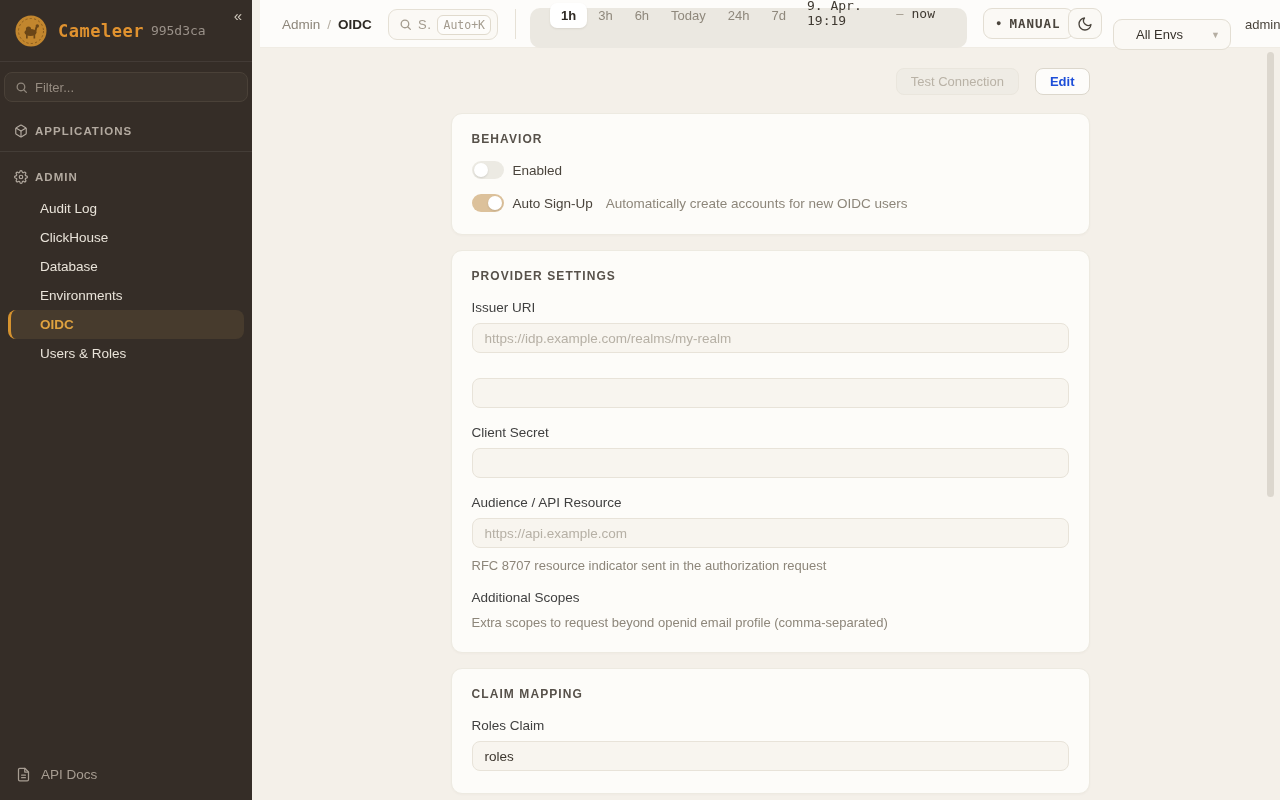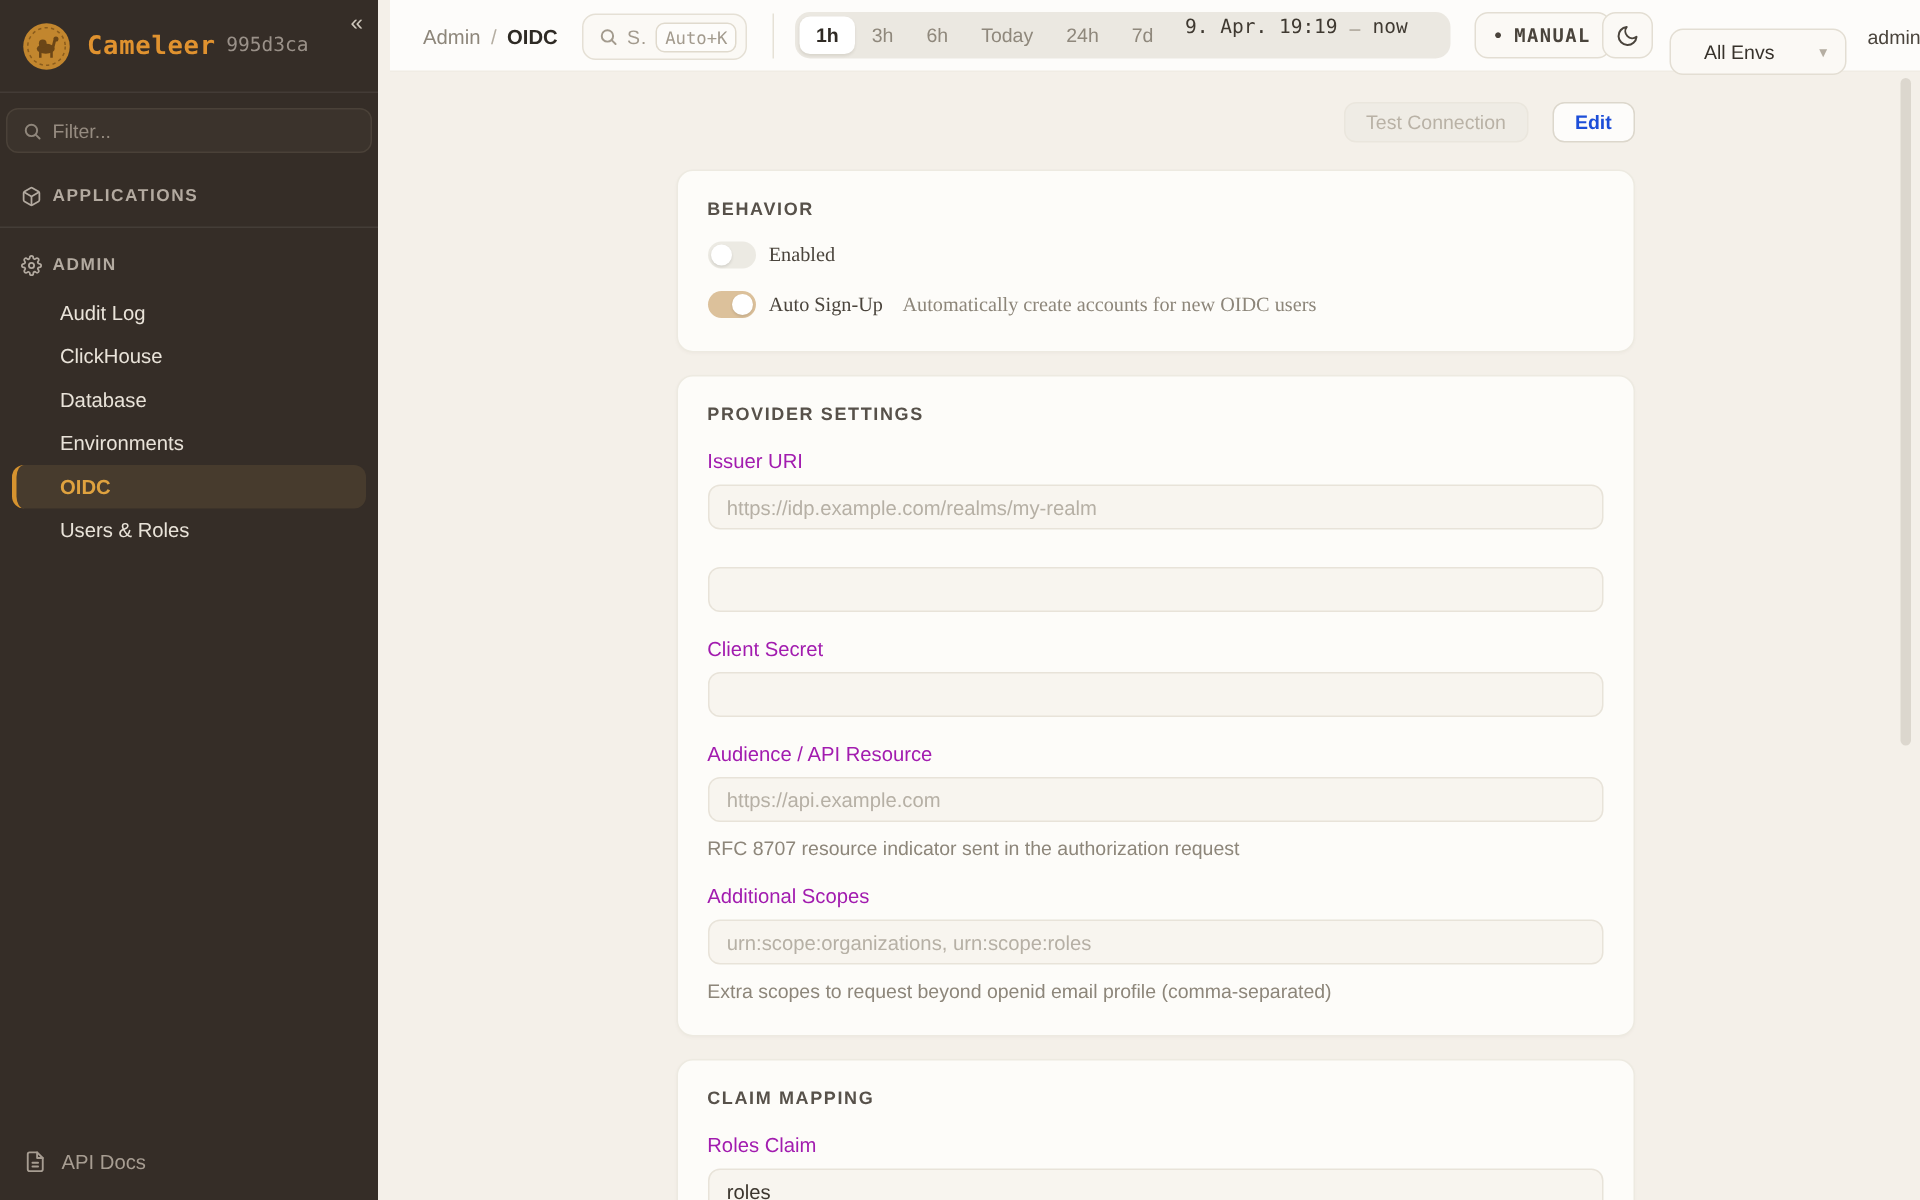--- a/index.html
+++ b/index.html
@@ -89,22 +89,22 @@
     text-overflow: ellipsis; flex: 1 1 auto; min-width: 0;
   }
   .search-kbd {
     flex: none; font-family: "DejaVu Sans Mono", monospace; font-size: 11.5px;
     color: #a39b8e; border: 1px solid #e0dacd; border-radius: 6px;
     padding: 2px 5px; background: #fdfcfa;
   }
   .vdivider { position: absolute; left: 255px; top: 9px; height: 30px; width: 1px; background: #e6e1d6; }
   .timebar {
     position: absolute; left: 270px; top: 8px; height: 31px; width: 437px;
-    background: #ebe8e1; border-radius: 10px; display: flex; align-items: flex-start;
-    padding: 3px;
+    background: #ebe8e1; border-radius: 10px; display: flex; align-items: flex-end;
+    padding: 20px;
   }
   .trange {
     height: 25px; display: flex; align-items: center; padding: 0 11px;
     font-size: 13px; color: #8f887c; border-radius: 7px; cursor: pointer; flex: none;
   }
   .trange.selected {
     background: #ffffff; color: #2f2a24; font-weight: bold;
     box-shadow: 0 1px 2px rgba(60,50,30,0.10);
   }
   .timespan {
@@ -152,38 +152,38 @@
 
   .card {
     background: #fdfcf9; border: 1px solid #edeae1; border-radius: 11px;
     padding: 18px 20px 22px; margin-top: 15px;
     box-shadow: 0 1px 2px rgba(80,70,50,0.03);
   }
   .card.first { margin-top: 18px; }
   .card-title {
     font-size: 12px; font-weight: bold; letter-spacing: 0.09em; color: #57514a;
   }
-  .toggle-row { display: flex; align-items: center; margin-top: 15px; font-family: Liberation Serif, serif; }
+  .toggle-row { display: flex; align-items: center; margin-top: 15px; }
   .switch {
     width: 32px; height: 18px; border-radius: 9px; position: relative;
     flex: none; cursor: pointer;
   }
   .switch.off { background: #eceae3; }
   .switch.on { background: #dcc19b; }
   .switch .knob {
     position: absolute; top: 2px; width: 14px; height: 14px; border-radius: 50%;
     background: #ffffff; box-shadow: 0 1px 2px rgba(0,0,0,0.12);
   }
   .switch.off .knob { left: 2px; }
   .switch.on .knob { right: 2px; }
   .toggle-label { font-size: 13.5px; color: #4a443c; margin-left: 9px; }
   .toggle-desc { font-size: 13.5px; color: #8d867a; margin-left: 13px; }
 
   .field { margin-top: 17px; }
-  .field-label { font-size: 13.5px; font-weight: 500; color: #a21caf; }
+  .field-label { font-size: 13.5px; font-weight: 500; color: #404040; }
   .field-input {
     width: 100%; height: 30px; margin-top: 8px; background: #f8f5ef;
     border: 1px solid #e8e3d9; border-radius: 8px; padding: 0 12px;
     font-family: "Liberation Sans", sans-serif; font-size: 13.5px; color: #3c362e;
     outline: none;
   }
   .field-input::placeholder { color: #b6b0a5; }
   .field-hint { font-size: 13px; color: #8d867a; margin-top: 10px; }
 
   .scroll-thumb {
@@ -351,21 +351,20 @@
       </div>
 
       <div class="field">
         <div class="field-label">Audience / API Resource</div>
         <input class="field-input" type="text" placeholder="https://api.example.com" style="">
         <div class="field-hint">RFC 8707 resource indicator sent in the authorization request</div>
       </div>
 
       <div class="field">
         <div class="field-label">Additional Scopes</div>
-        <input class="field-input" type="text" placeholder="urn:scope:organizations, urn:scope:roles" style="">
         <div class="field-hint">Extra scopes to request beyond openid email profile (comma-separated)</div>
       </div>
     </section>
 
     <section class="card">
       <div class="card-title">CLAIM MAPPING</div>
       <div class="field">
         <div class="field-label">Roles Claim</div>
         <input class="field-input" type="text" value="roles" style="">
       </div>

